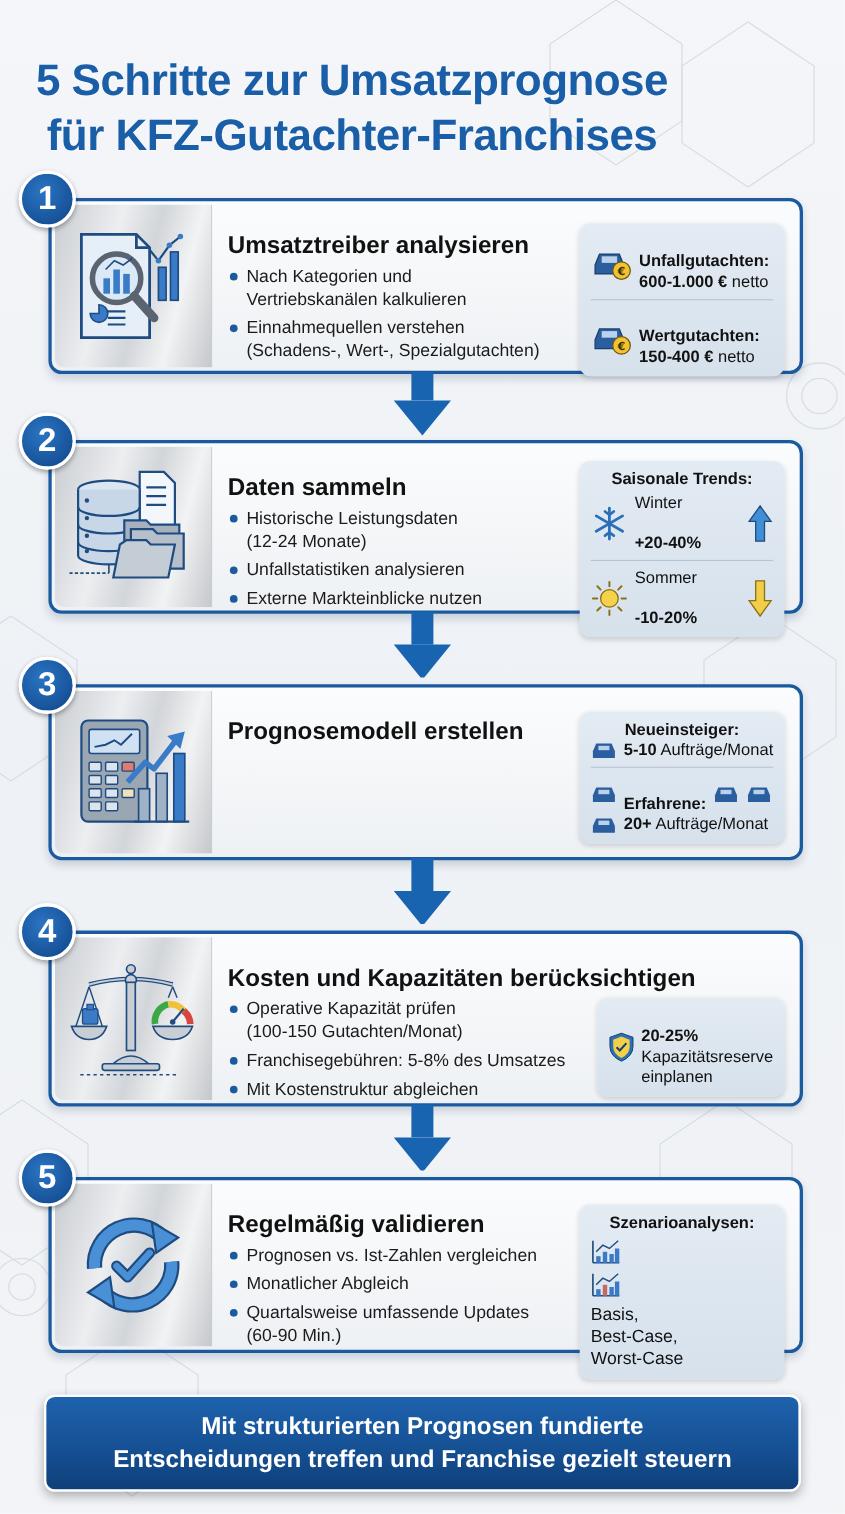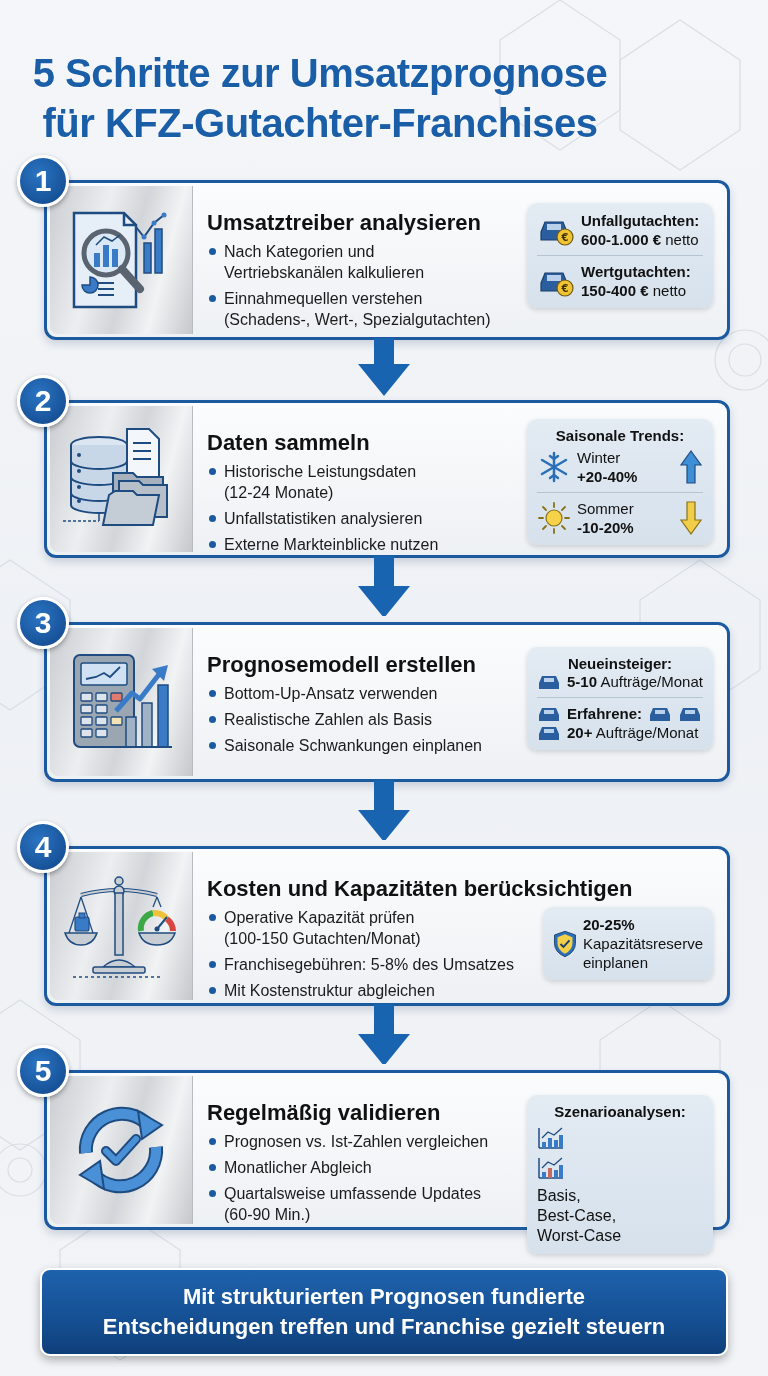--- a/index.html
+++ b/index.html
@@ -58,21 +58,21 @@
       position: absolute; right: 14px;
       width: 186px;
       background: linear-gradient(180deg, #e3ebf3 0%, #d6e1ec 100%);
       border-radius: 10px;
       box-shadow: 0 2px 5px rgba(0,0,0,0.15);
       padding: 8px 10px;
     }
     .side-row { display: flex; align-items: center; gap: 6px; }
     .side-divider { height: 1px; background: #b7c4d2; margin: 6px 0; }
     .side-head { font-weight: 700; font-size: 15px; text-align: center; color: #111; }
-    .strong { font-weight: 700; }
+    .strong { font-weight: 700; margin-top: 17px; }
     .sm { font-size: 15px; line-height: 19px; color: #111; }
     .arrow-down {
       position: absolute; left: 356px; width: 56px; height: 60px; z-index: 2;
     }
     .footer-banner {
       position: absolute; left: 40px; top: 1268px; width: 688px; height: 88px;
       border-radius: 10px; border: 2px solid #fff;
       background: linear-gradient(180deg, #1e62ad 0%, #154f92 60%, #0f3f7a 100%);
       box-shadow: 0 4px 10px rgba(0,0,0,0.3);
       display: flex; flex-direction: column; align-items: center; justify-content: center;
@@ -276,25 +276,20 @@
       <rect x="60" y="70" width="10" height="30" fill="#9fb2c6" stroke="#1f4c80" stroke-width="1.5"></rect>
       <rect x="76" y="56" width="10" height="44" fill="#9fb2c6" stroke="#1f4c80" stroke-width="1.5"></rect>
       <rect x="92" y="38" width="10" height="62" fill="#3a7bc8" stroke="#1f4c80" stroke-width="1.5"></rect>
       <polyline points="50,64 66,46 74,52 94,26" fill="none" stroke="#3a7bc8" stroke-width="5" stroke-linejoin="round"></polyline>
       <polygon points="86,22 102,18 98,34" fill="#3a7bc8"></polygon>
       <line x1="56" y1="100" x2="106" y2="100" stroke="#1f4c80" stroke-width="2"></line>
     </svg>
   </div>
   <div class="step-body">
     <div class="step-title">Prognosemodell erstellen</div>
-    <ul class="bullets">
-      <li>Bottom-Up-Ansatz verwenden</li>
-      <li>Realistische Zahlen als Basis</li>
-      <li>Saisonale Schwankungen einplanen</li>
-    </ul>
   </div>
   <div class="side-box" style="top:22px;">
     <div class="side-head">Neueinsteiger:</div>
     <div class="side-row sm">
       <svg width="24" height="18" viewBox="0 0 24 18">
           <path d="M2 10 L5 3 H19 L22 10 V16 H2 Z" fill="#2a5e9e"></path>
           <rect x="7" y="5" width="10" height="4" fill="#b9d1ea"></rect>
         </svg>
       <span><span class="strong">5-10</span> <span>Aufträge/Monat</span></span>
     </div>

